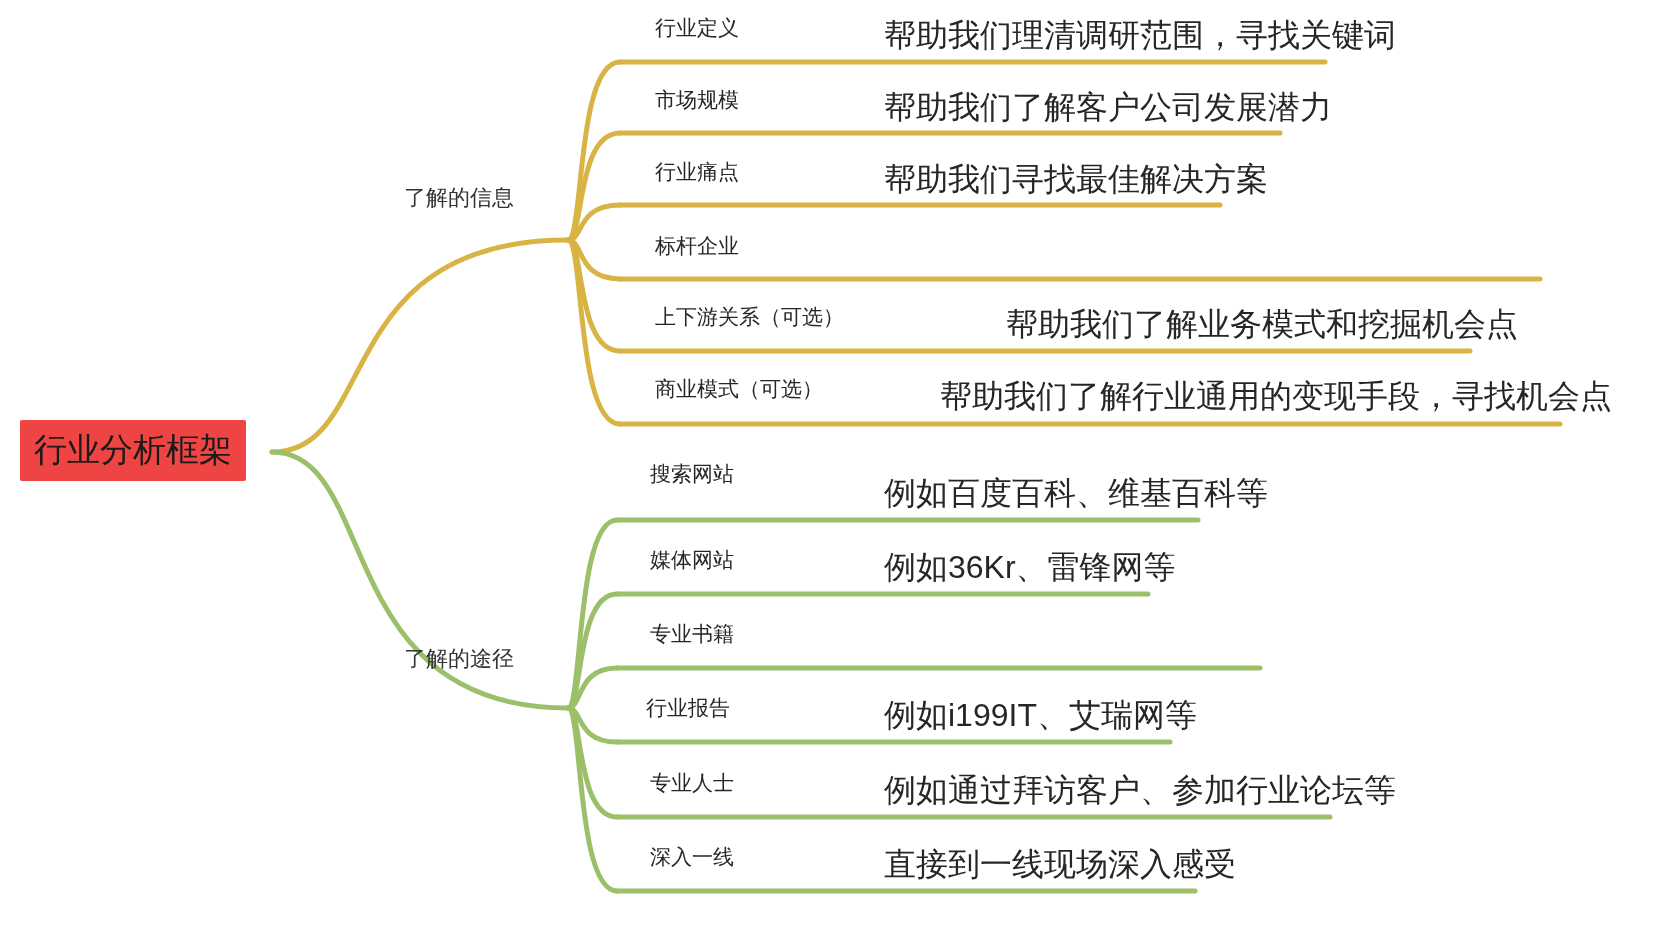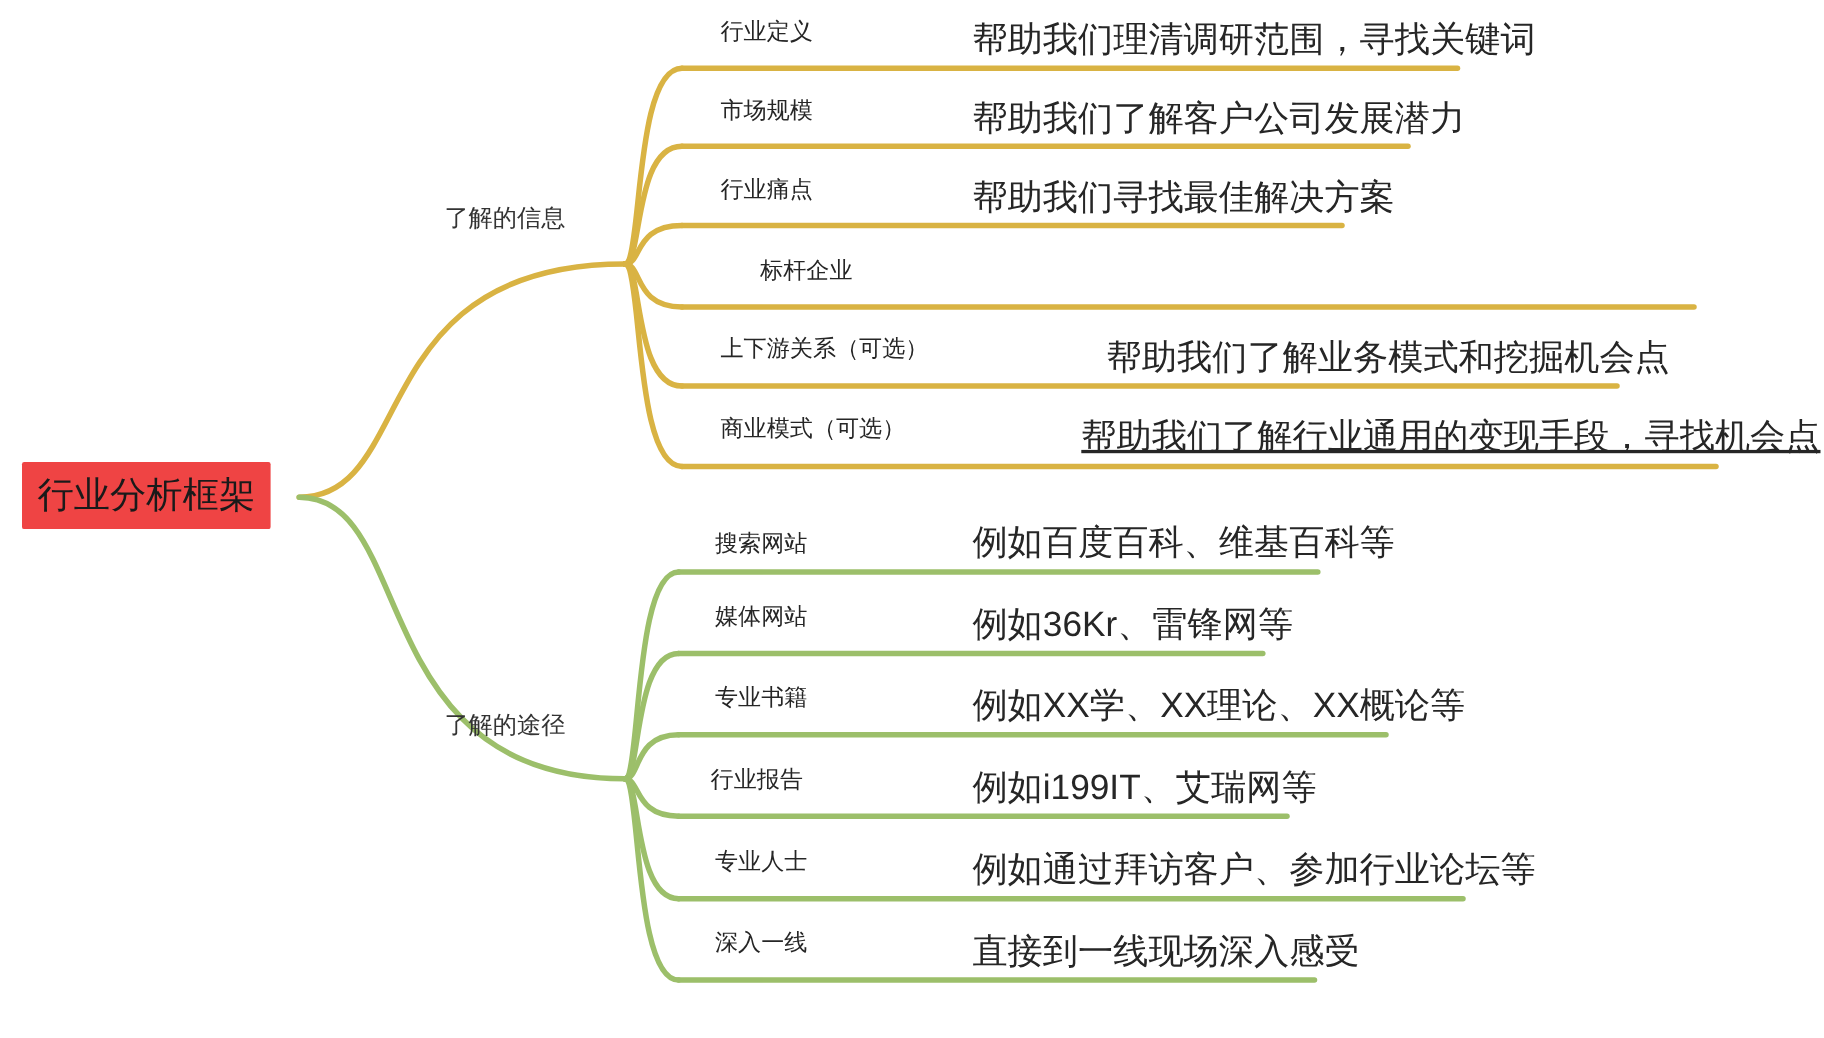--- a/index.html
+++ b/index.html
@@ -87,31 +87,30 @@
 
 <div class="node-layer" id="node-layer">
     <div class="node root-node" style="left: 20px; top: 420px;">行业分析框架</div>
     <div class="node branch-node" style="left: 404px; top: 183px;">了解的信息</div>
     <div class="node leaf-title" style="left: 655px; top: 14px;">行业定义</div>
     <div class="node leaf-desc" style="left: 884px; top: 14px;">帮助我们理清调研范围，寻找关键词</div>
     <div class="node leaf-title" style="left: 655px; top: 86px;">市场规模</div>
     <div class="node leaf-desc" style="left: 884px; top: 86px;">帮助我们了解客户公司发展潜力</div>
     <div class="node leaf-title" style="left: 655px; top: 158px;">行业痛点</div>
     <div class="node leaf-desc" style="left: 884px; top: 158px;">帮助我们寻找最佳解决方案</div>
-    <div class="node leaf-title" style="left: 655px; top: 232px; margin-left: 36px;">标杆企业</div>
+    <div class="node leaf-title" style="left: 655px; top: 232px;">标杆企业</div>
     <div class="node leaf-title" style="left: 655px; top: 303px;">上下游关系（可选）</div>
     <div class="node leaf-desc" style="left: 1006px; top: 303px;">帮助我们了解业务模式和挖掘机会点</div>
     <div class="node leaf-title" style="left: 655px; top: 375px;">商业模式（可选）</div>
-    <div class="node leaf-desc" style="left: 983px; top: 375px; text-decoration: underline;">帮助我们了解行业通用的变现手段，寻找机会点</div>
+    <div class="node leaf-desc" style="left: 940px; top: 375px;">帮助我们了解行业通用的变现手段，寻找机会点</div>
     <div class="node branch-node" style="left: 404px; top: 644px;">了解的途径</div>
-    <div class="node leaf-title" style="left: 650px; top: 480px; text-align: right;">搜索网站</div>
+    <div class="node leaf-title" style="left: 650px; top: 460px; text-align: right;">搜索网站</div>
     <div class="node leaf-desc" style="left: 884px; top: 472px;">例如百度百科、维基百科等</div>
     <div class="node leaf-title" style="left: 650px; top: 546px;">媒体网站</div>
     <div class="node leaf-desc" style="left: 884px; top: 546px;">例如36Kr、雷锋网等</div>
     <div class="node leaf-title" style="left: 650px; top: 620px;">专业书籍</div>
-    <div class="node leaf-desc" style="left: 884px; top: 620px;">例如XX学、XX理论、XX概论等</div>
     <div class="node leaf-title" style="left: 646px; top: 694px;">行业报告</div>
     <div class="node leaf-desc" style="left: 884px; top: 694px;">例如i199IT、艾瑞网等</div>
     <div class="node leaf-title" style="left: 650px; top: 769px;">专业人士</div>
     <div class="node leaf-desc" style="left: 884px; top: 769px;">例如通过拜访客户、参加行业论坛等</div>
     <div class="node leaf-title" style="left: 650px; top: 843px;">深入一线</div>
     <div class="node leaf-desc" style="left: 884px; top: 843px;">直接到一线现场深入感受</div>
   </div>
 
 </body></html>

